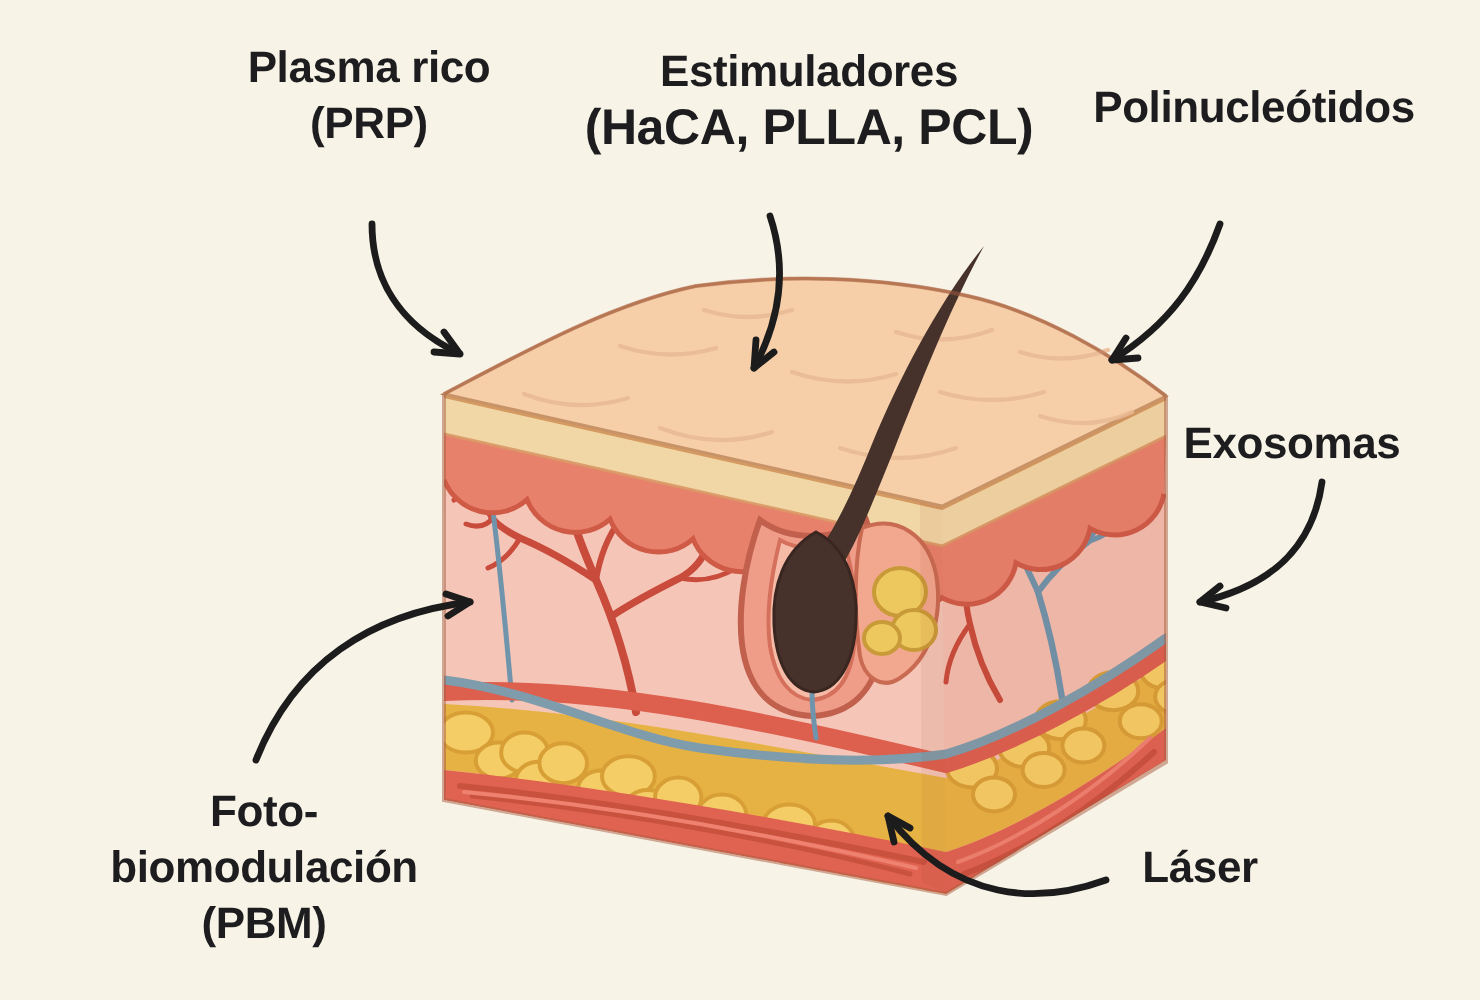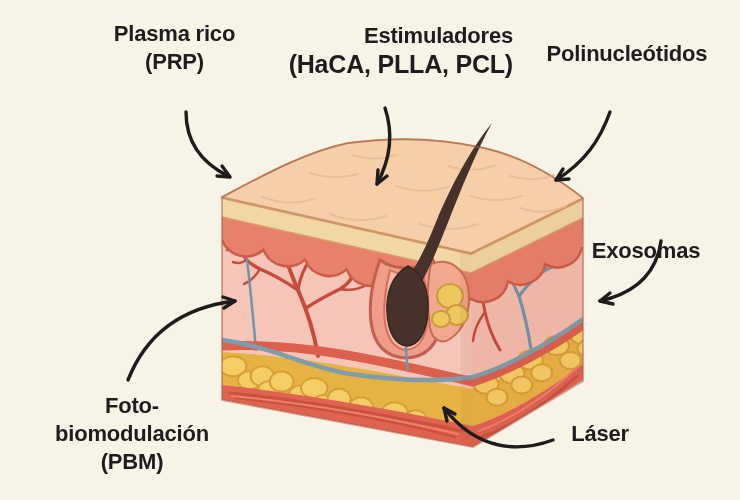--- a/index.html
+++ b/index.html
@@ -4,24 +4,24 @@
 <style>
   html,body{margin:0;padding:0;}
   body{width:740px;height:500px;overflow:hidden;background:#f8f3e7;
        font-family:"Liberation Sans","DejaVu Sans",sans-serif;}
   #canvas{position:relative;width:740px;height:500px;background:#f8f3e7;}
   #art{position:absolute;left:0;top:0;width:740px;height:500px;}
   .label{position:absolute;text-align:center;color:#1d1d1f;font-weight:700;
          font-size:22px;line-height:28px;letter-spacing:-0.2px;}
   .label .ln{display:block;}
   .label .ln.small{font-size:25px;}
-  #label-prp{left:52px;top:20px;width:245px;}
-  #label-collagen{left:268px;top:22px;width:245px;text-align:right;}
+  #label-prp{left:62px;top:20px;width:245px;}
+  #label-collagen{left:282px;top:22px;width:245px;}
   #label-pdrn{left:516px;top:40px;width:222px;}
-  #label-exosomas{left:576px;top:208px;width:140px;margin-top:29px;}
+  #label-exosomas{left:576px;top:208px;width:140px;}
   #label-pbm{left:18px;top:392px;width:228px;}
   #label-laser{left:545px;top:420px;width:110px;}
 </style>
 </head>
 <body>
 
 <div id="canvas">
 
   <svg id="art" viewBox="0 0 740 500">
     <defs>

